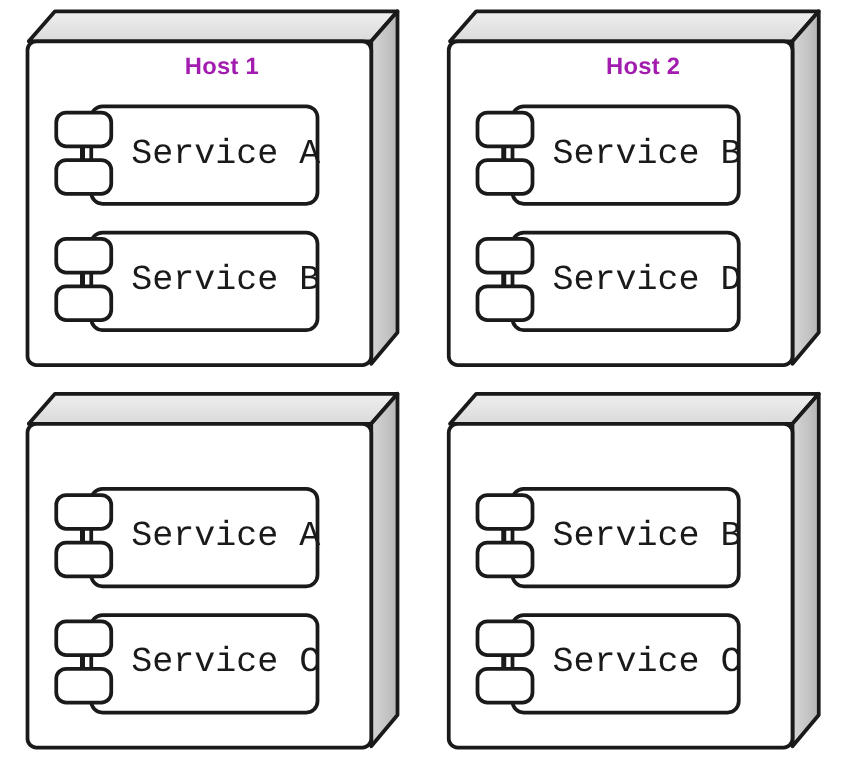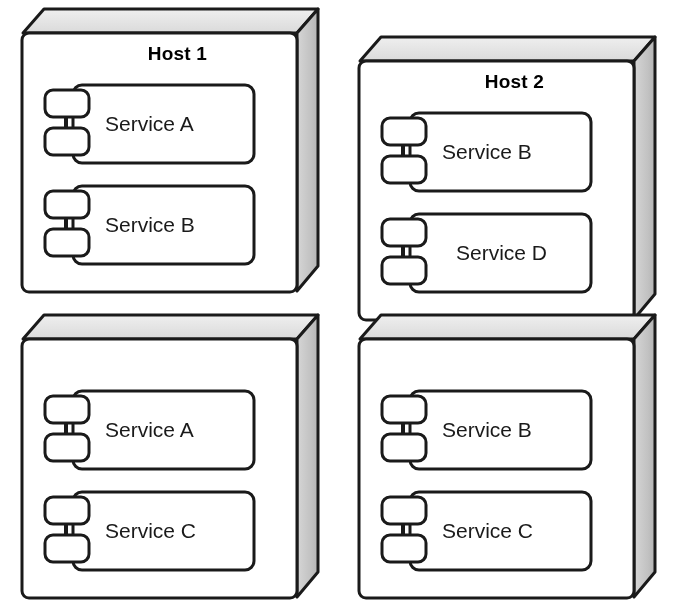--- a/index.html
+++ b/index.html
@@ -38,33 +38,33 @@
   }
 
   .host-label {
     position: absolute;
     left: 21px;
     top: 43px;
     width: 313px;
     text-align: center;
     font-size: 19px;
     font-weight: 600;
-    color: #000000;
+    color: #a21caf;
     letter-spacing: 0.2px;
     font-family: "Liberation Sans", "DejaVu Sans", sans-serif;
     line-height: 22px;
     white-space: nowrap;
   }
 
   .component-label {
     position: absolute;
-    font-size: 21px;
+    font-size: 28px;
     font-weight: 400;
     color: #1a1a1a;
-    font-family: Liberation Sans, sans-serif;
+    font-family: Liberation Mono, monospace;
     white-space: nowrap;
     line-height: 24px;
   }
 </style>
 </head>
 <body>
 
 <div id="diagram-canvas">
 
   <div class="node-cell" style="left:0px; top:0px;">
@@ -99,21 +99,21 @@
         <line x1="66" y1="213" x2="66" y2="234" stroke="#1a1a1a" stroke-width="4"></line>
         <rect x="45" y="191" width="44" height="27" rx="8" ry="8" fill="#ffffff" stroke="#1a1a1a" stroke-width="3"></rect>
         <rect x="45" y="229" width="44" height="27" rx="8" ry="8" fill="#ffffff" stroke="#1a1a1a" stroke-width="3"></rect>
       </g>
     </svg>
     <div class="host-label">Host 1</div>
     <div class="component-label" style="left:105px; top:112px;">Service A</div>
     <div class="component-label" style="left:105px; top:213px;">Service B</div>
   </div>
 
-  <div class="node-cell" style="left:337px; top:0px;margin-top:28px;">
+  <div class="node-cell" style="left:337px; top:0px;">
     <svg class="node-svg" viewBox="0 0 336 305">
       <defs>
         <linearGradient id="topGrad2" x1="0" y1="0" x2="0" y2="1">
           <stop offset="0%" stop-color="#efefef"></stop>
           <stop offset="100%" stop-color="#dadada"></stop>
         </linearGradient>
         <linearGradient id="sideGrad2" x1="0" y1="0" x2="1" y2="0">
           <stop offset="0%" stop-color="#d6d6d6"></stop>
           <stop offset="65%" stop-color="#c2c2c2"></stop>
           <stop offset="100%" stop-color="#b4b4b4"></stop>
@@ -130,21 +130,21 @@
       </g>
       <g>
         <rect x="73" y="186" width="181" height="78" rx="9" ry="9" fill="#ffffff" stroke="#1a1a1a" stroke-width="3"></rect>
         <line x1="66" y1="213" x2="66" y2="234" stroke="#1a1a1a" stroke-width="4"></line>
         <rect x="45" y="191" width="44" height="27" rx="8" ry="8" fill="#ffffff" stroke="#1a1a1a" stroke-width="3"></rect>
         <rect x="45" y="229" width="44" height="27" rx="8" ry="8" fill="#ffffff" stroke="#1a1a1a" stroke-width="3"></rect>
       </g>
     </svg>
     <div class="host-label">Host 2</div>
     <div class="component-label" style="left:105px; top:112px;">Service B</div>
-    <div class="component-label" style="left:119px; top:213px;">Service D</div>
+    <div class="component-label" style="left:105px; top:213px;">Service D</div>
   </div>
 
   <div class="node-cell" style="left:0px; top:306px;">
     <svg class="node-svg" viewBox="0 0 336 305">
       <defs>
         <linearGradient id="topGrad3" x1="0" y1="0" x2="0" y2="1">
           <stop offset="0%" stop-color="#efefef"></stop>
           <stop offset="100%" stop-color="#dadada"></stop>
         </linearGradient>
         <linearGradient id="sideGrad3" x1="0" y1="0" x2="1" y2="0">

